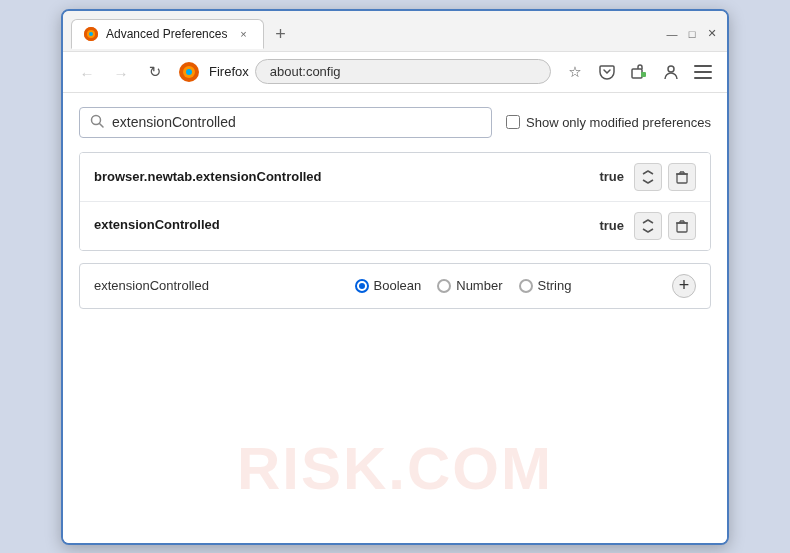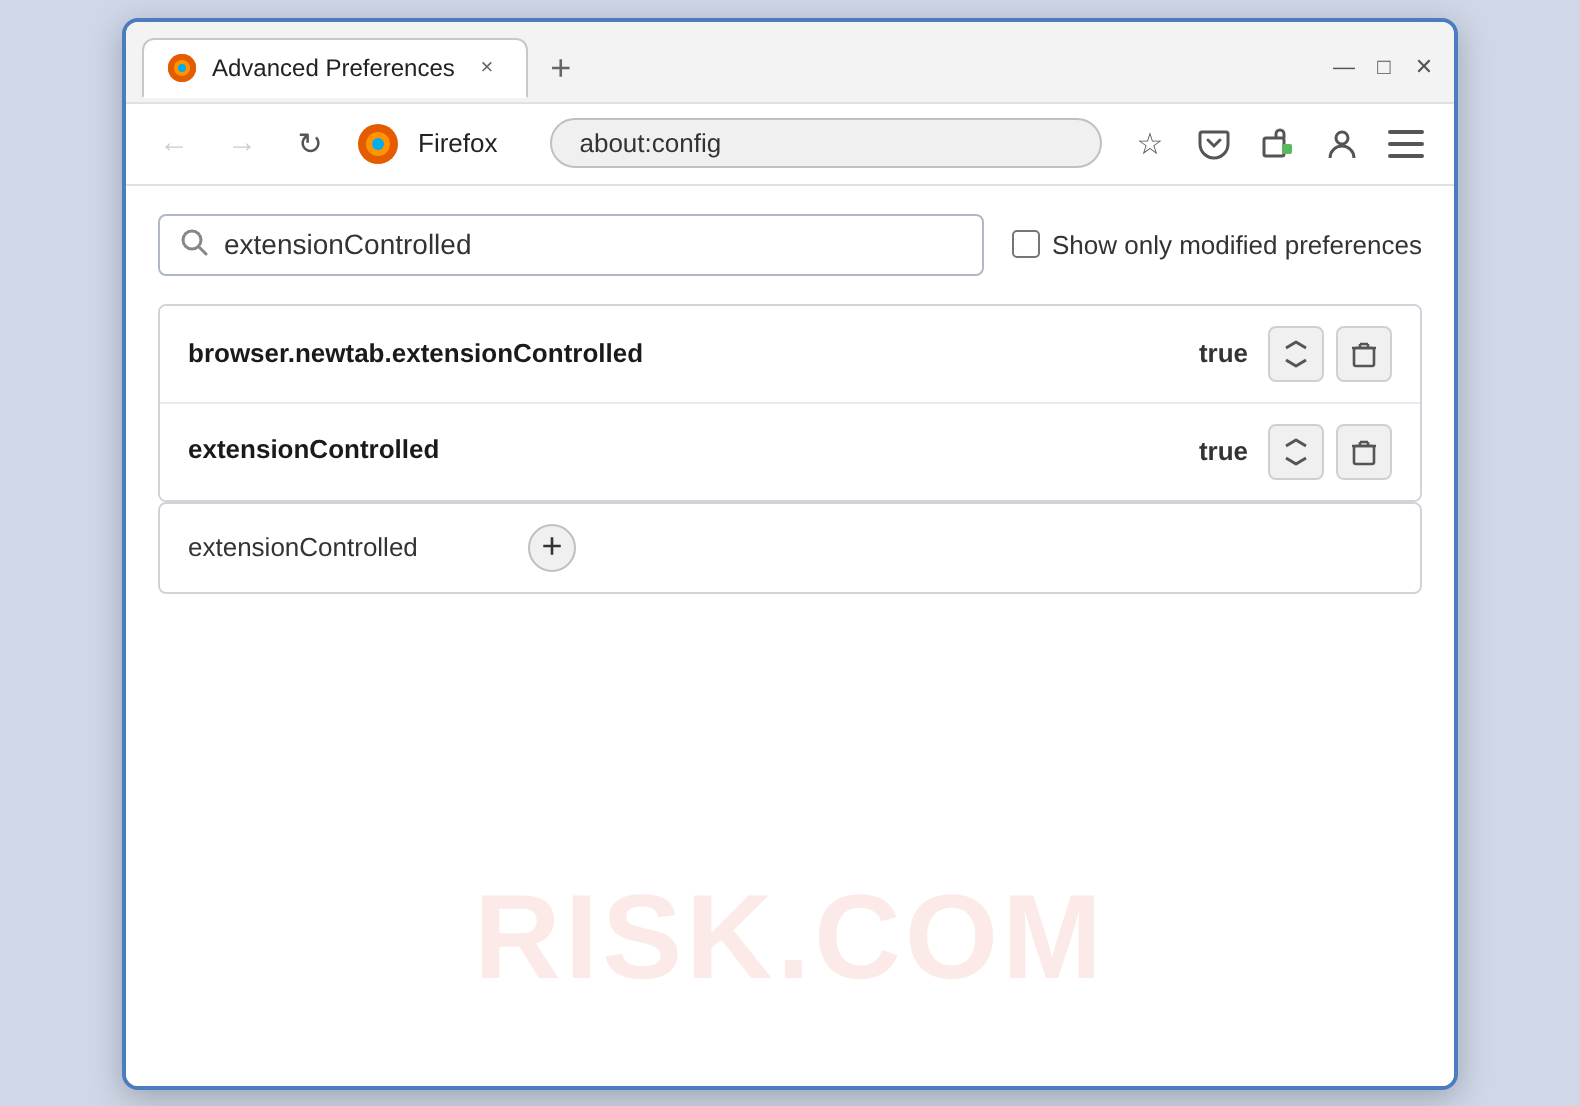--- a/index.html
+++ b/index.html
@@ -133,21 +133,21 @@
     .nav-btn.disabled { color: #ccc; cursor: default; }
     .firefox-logo {
       width: 20px;
       height: 20px;
       margin: 0 4px;
       flex-shrink: 0;
     }
     .firefox-text {
       font-size: 13px;
       color: #222;
-      margin-right: 20px;
+      margin-right: 0;
       font-weight: 500;
     }
     .address-bar {
       flex: 1;
       background: #f0f0f0;
       border: 1px solid #c0c0c0;
       border-radius: 20px;
       padding: 4px 14px;
       font-size: 13px;
       color: #333;
@@ -260,20 +260,21 @@
     .show-modified-label {
       font-size: 13px;
       color: #333;
     }
 
     
     .pref-table {
       border: 1px solid #d0d4da;
       border-radius: 4px;
       overflow: hidden;
+      margin-bottom: 12px;
     }
     .pref-row {
       display: flex;
       align-items: center;
       padding: 10px 14px;
       border-bottom: 1px solid #e8eaed;
       background: #fff;
       min-height: 46px;
     }
     .pref-row:last-child { border-bottom: none; }
@@ -516,16 +517,30 @@
               <line x1="9" y1="4" x2="9" y2="2" stroke="#555" stroke-width="1.3"></line>
               <line x1="5" y1="2" x2="9" y2="2" stroke="#555" stroke-width="1.3"></line>
             </svg>
           </div>
         </div>
       </div>
     </div>
 
     <div class="new-pref-row">
       <span class="new-pref-name">extensionControlled</span>
+      <div class="radio-group">
+        <label class="radio-option">
+          <div class="radio-circle selected"></div>
+          <span>Boolean</span>
+        </label>
+        <label class="radio-option">
+          <div class="radio-circle"></div>
+          <span>Number</span>
+        </label>
+        <label class="radio-option">
+          <div class="radio-circle"></div>
+          <span>String</span>
+        </label>
+      </div>
       <div class="add-btn">+</div>
     </div>
   </div>
 </div>
 
 </body></html>

